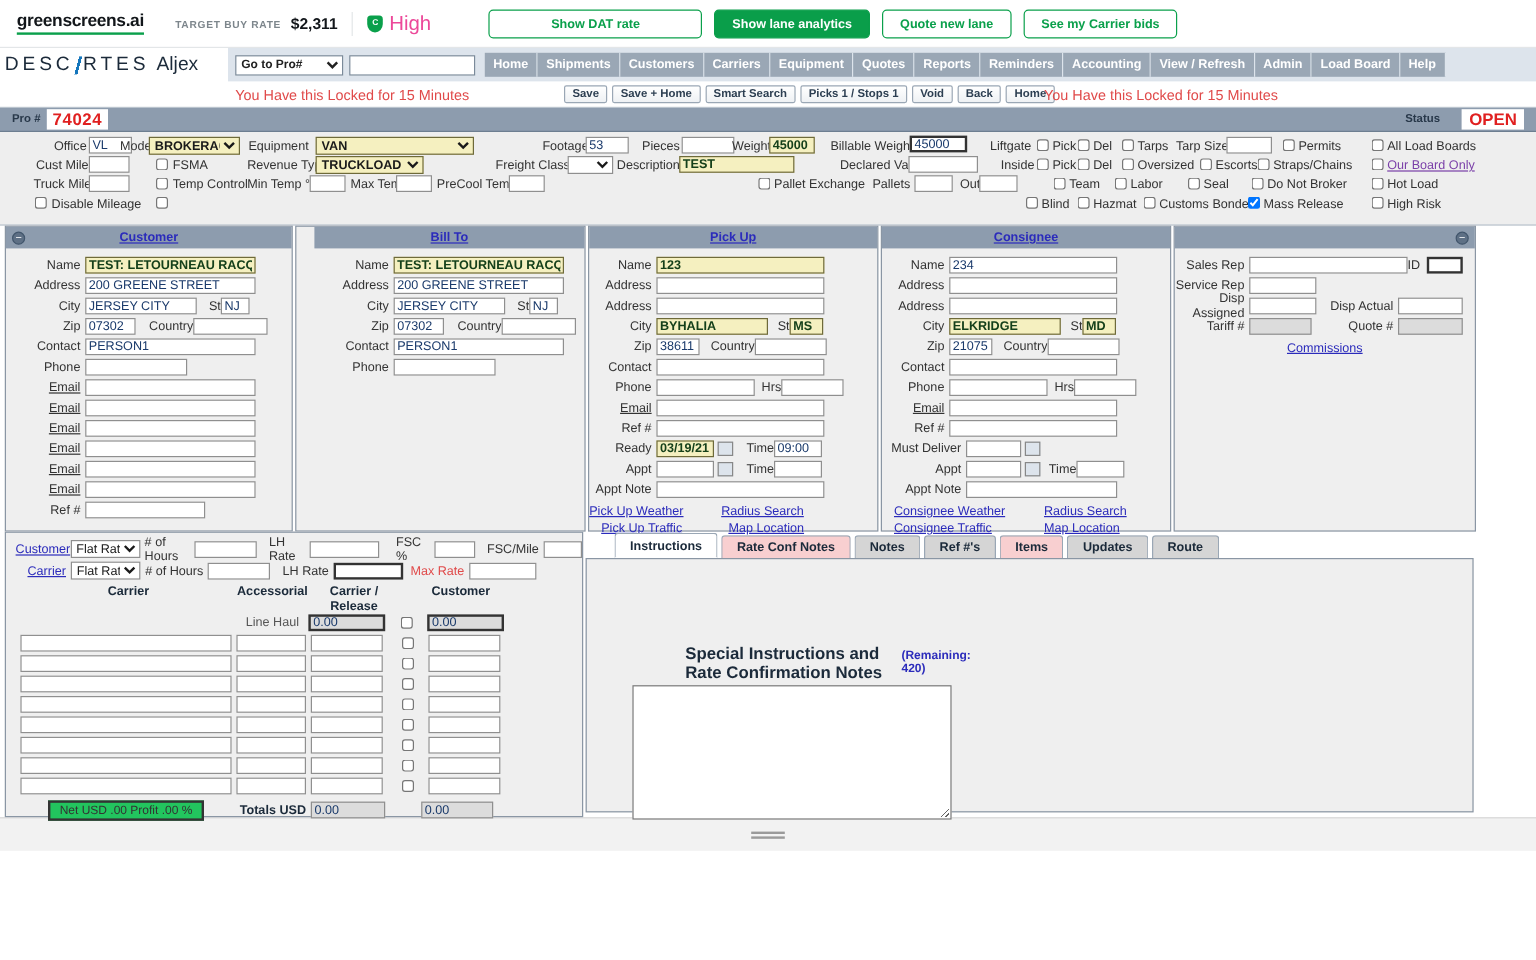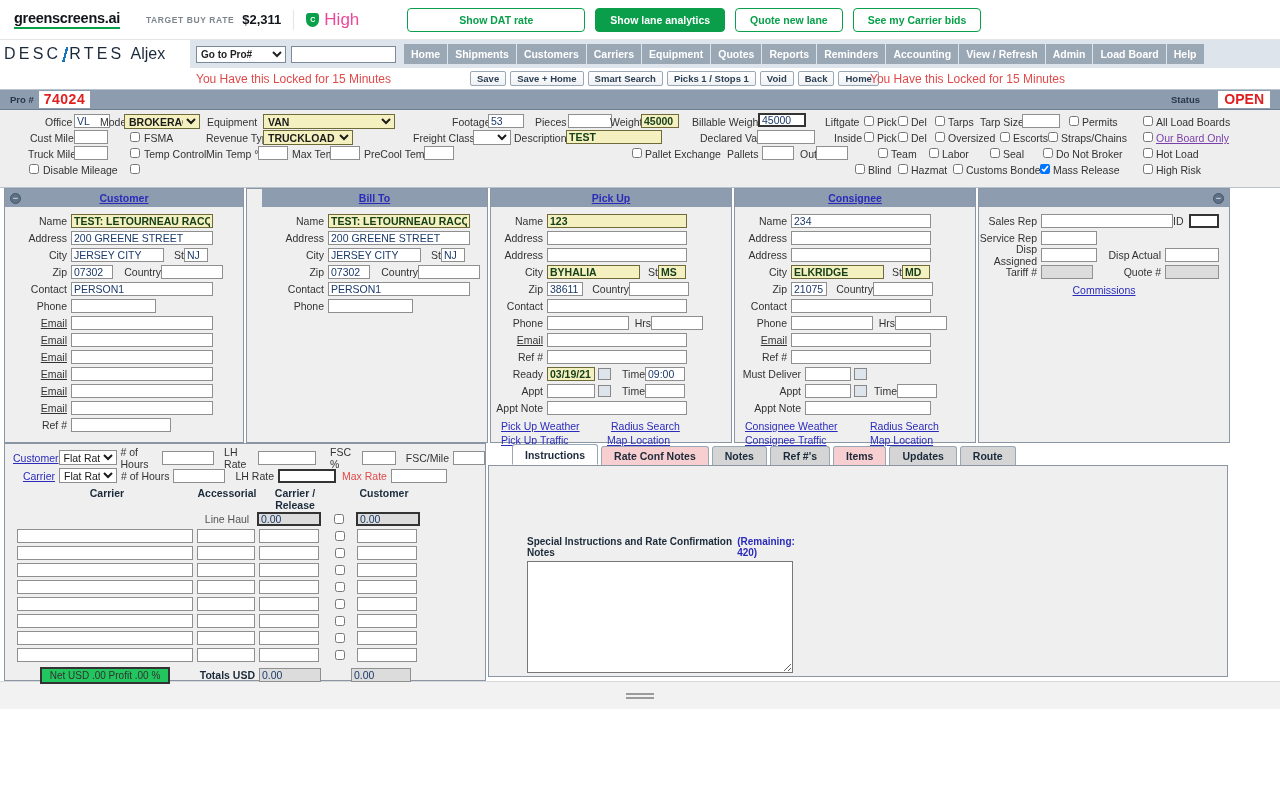--- a/index.html
+++ b/index.html
@@ -200,21 +200,21 @@
     background: #d5d5d5; color: #1b2a3a;
     font-size: 10.5px; font-weight: bold;
     display: flex; align-items: center; cursor: pointer;
   }
   .tab.pink { background: #f8cfd0; }
   .tab.active { background: #ffffff; height: 21px; border-bottom: 1px solid #ffffff; }
   .tab-body {
     border: 1px solid #8a96a4; background: #efefef;
     height: 212px; margin-left: 0px; position: relative;
   }
-  .notes-hd { font-size: 10px; font-weight: bold; color: #1b2a3a; }
+  .notes-hd { font-size: 14px; font-weight: bold; color: #1b2a3a; margin-left: 44px; }
   .rem { font-size: 10px; font-weight: bold; color: #2b2bbb; }
   .ta { border: 1px solid #777; background: #fff; }
 
   .carrier-grid input { display:block; }
   .grid-hd { font-size: 10.5px; font-weight: bold; color:#1b2a3a; text-align:center; }
 
   
   .bottom {
     width: 1280px; height: 28px; background: #f2f2f2;
     border-top: 1px solid #d8d8d8;
@@ -559,21 +559,21 @@
         <span class="plbl" style="width:52px;">Appt</span>
         <input class="fld" style="width: 48px; margin-left: 4px;" value="">
         <span style="width:13px;height:12px;border:1px solid #888;background:#dde4ec;margin-left:3px;display:inline-block;"></span>
         <span class="plbl" style="width:34px;">Time</span>
         <input class="fld" style="width: 40px;" value="">
       </div>
       <div class="prow">
         <span class="plbl" style="width:52px;">Appt Note</span>
         <input class="fld" style="width: 140px; margin-left: 4px;" value="">
       </div>
-      <div style="margin-top:4px;padding-left:10px;display:flex;">
+      <div style="margin-top:4px;display:flex;">
         <span class="link" style="width:110px;">Pick Up Weather</span>
         <span class="link">Radius Search</span>
       </div>
       <div style="margin-top:2px;padding-left:10px;display:flex;">
         <span class="link" style="width:106px;">Pick Up Traffic</span>
         <span class="link">Map Location</span>
       </div>
     </div>
   </div>
 

